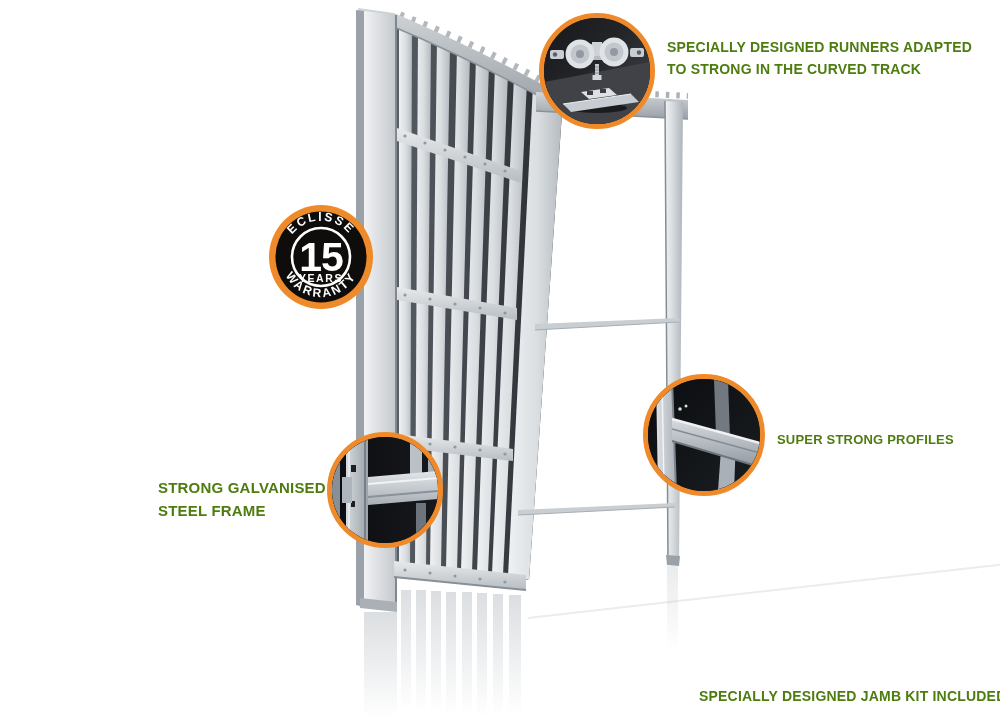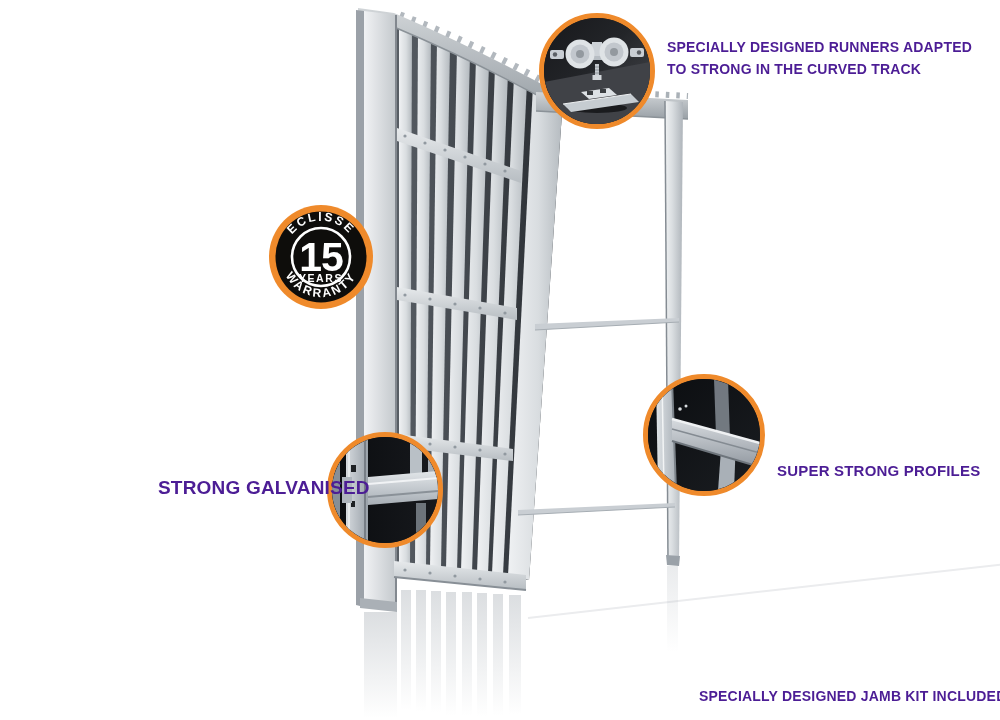--- a/index.html
+++ b/index.html
@@ -2,25 +2,25 @@
 <html><head>
 <meta charset="utf-8">
 <style>
   html,body{margin:0;padding:0;background:#ffffff;}
   .stage{
     position:relative;width:1000px;height:720px;background:#ffffff;overflow:hidden;
     font-family:"Liberation Sans","DejaVu Sans",sans-serif;
   }
   .scene{position:absolute;left:0;top:0;}
   .callout-label{
-    position:absolute;color:#4c1d95;font-weight:bold;
+    position:absolute;color:#4d7c0f;font-weight:bold;
     font-size:14px;line-height:22px;letter-spacing:0.2px;white-space:nowrap;
   }
-  .label-frame{font-size:19px;line-height:23px;}
-  .label-profiles{font-size:15px;margin-top:31px;}
+  .label-frame{font-size:15px;line-height:23px;}
+  .label-profiles{font-size:13px;}
   .label-jamb{font-size:14px;}
   .photo-circle{
     position:absolute;border-radius:50%;border:5px solid #EF8A2B;
     overflow:hidden;box-sizing:border-box;background:#17191d;
   }
   .photo-circle svg{display:block;width:100%;height:100%;}
   .badge{position:absolute;left:268px;top:204px;width:106px;height:106px;}
   .badge text{fill:#ffffff;font-family:"Liberation Sans","DejaVu Sans",sans-serif;font-weight:bold;}
   .badge .arc{font-size:12px;letter-spacing:2.2px;}
   .badge .num{font-size:41px;letter-spacing:-1px;}
@@ -278,19 +278,20 @@
     </svg>
   </div>
 
   <div class="callout-label" style="left:667px;top:36px;">
     <div>SPECIALLY DESIGNED RUNNERS ADAPTED</div>
     <div>TO STRONG IN THE CURVED TRACK</div>
   </div>
 
   <div class="callout-label label-frame" style="left:158px;top:476px;">
     <div>STRONG GALVANISED</div>
+    <div>STEEL FRAME</div>
   </div>
 
   <div class="callout-label label-profiles" style="left:777px;top:429px;">SUPER STRONG PROFILES</div>
 
   <div class="callout-label label-jamb" style="left:699px;top:685px;">SPECIALLY DESIGNED JAMB KIT INCLUDED</div>
 
 </div>
 
 </body></html>

